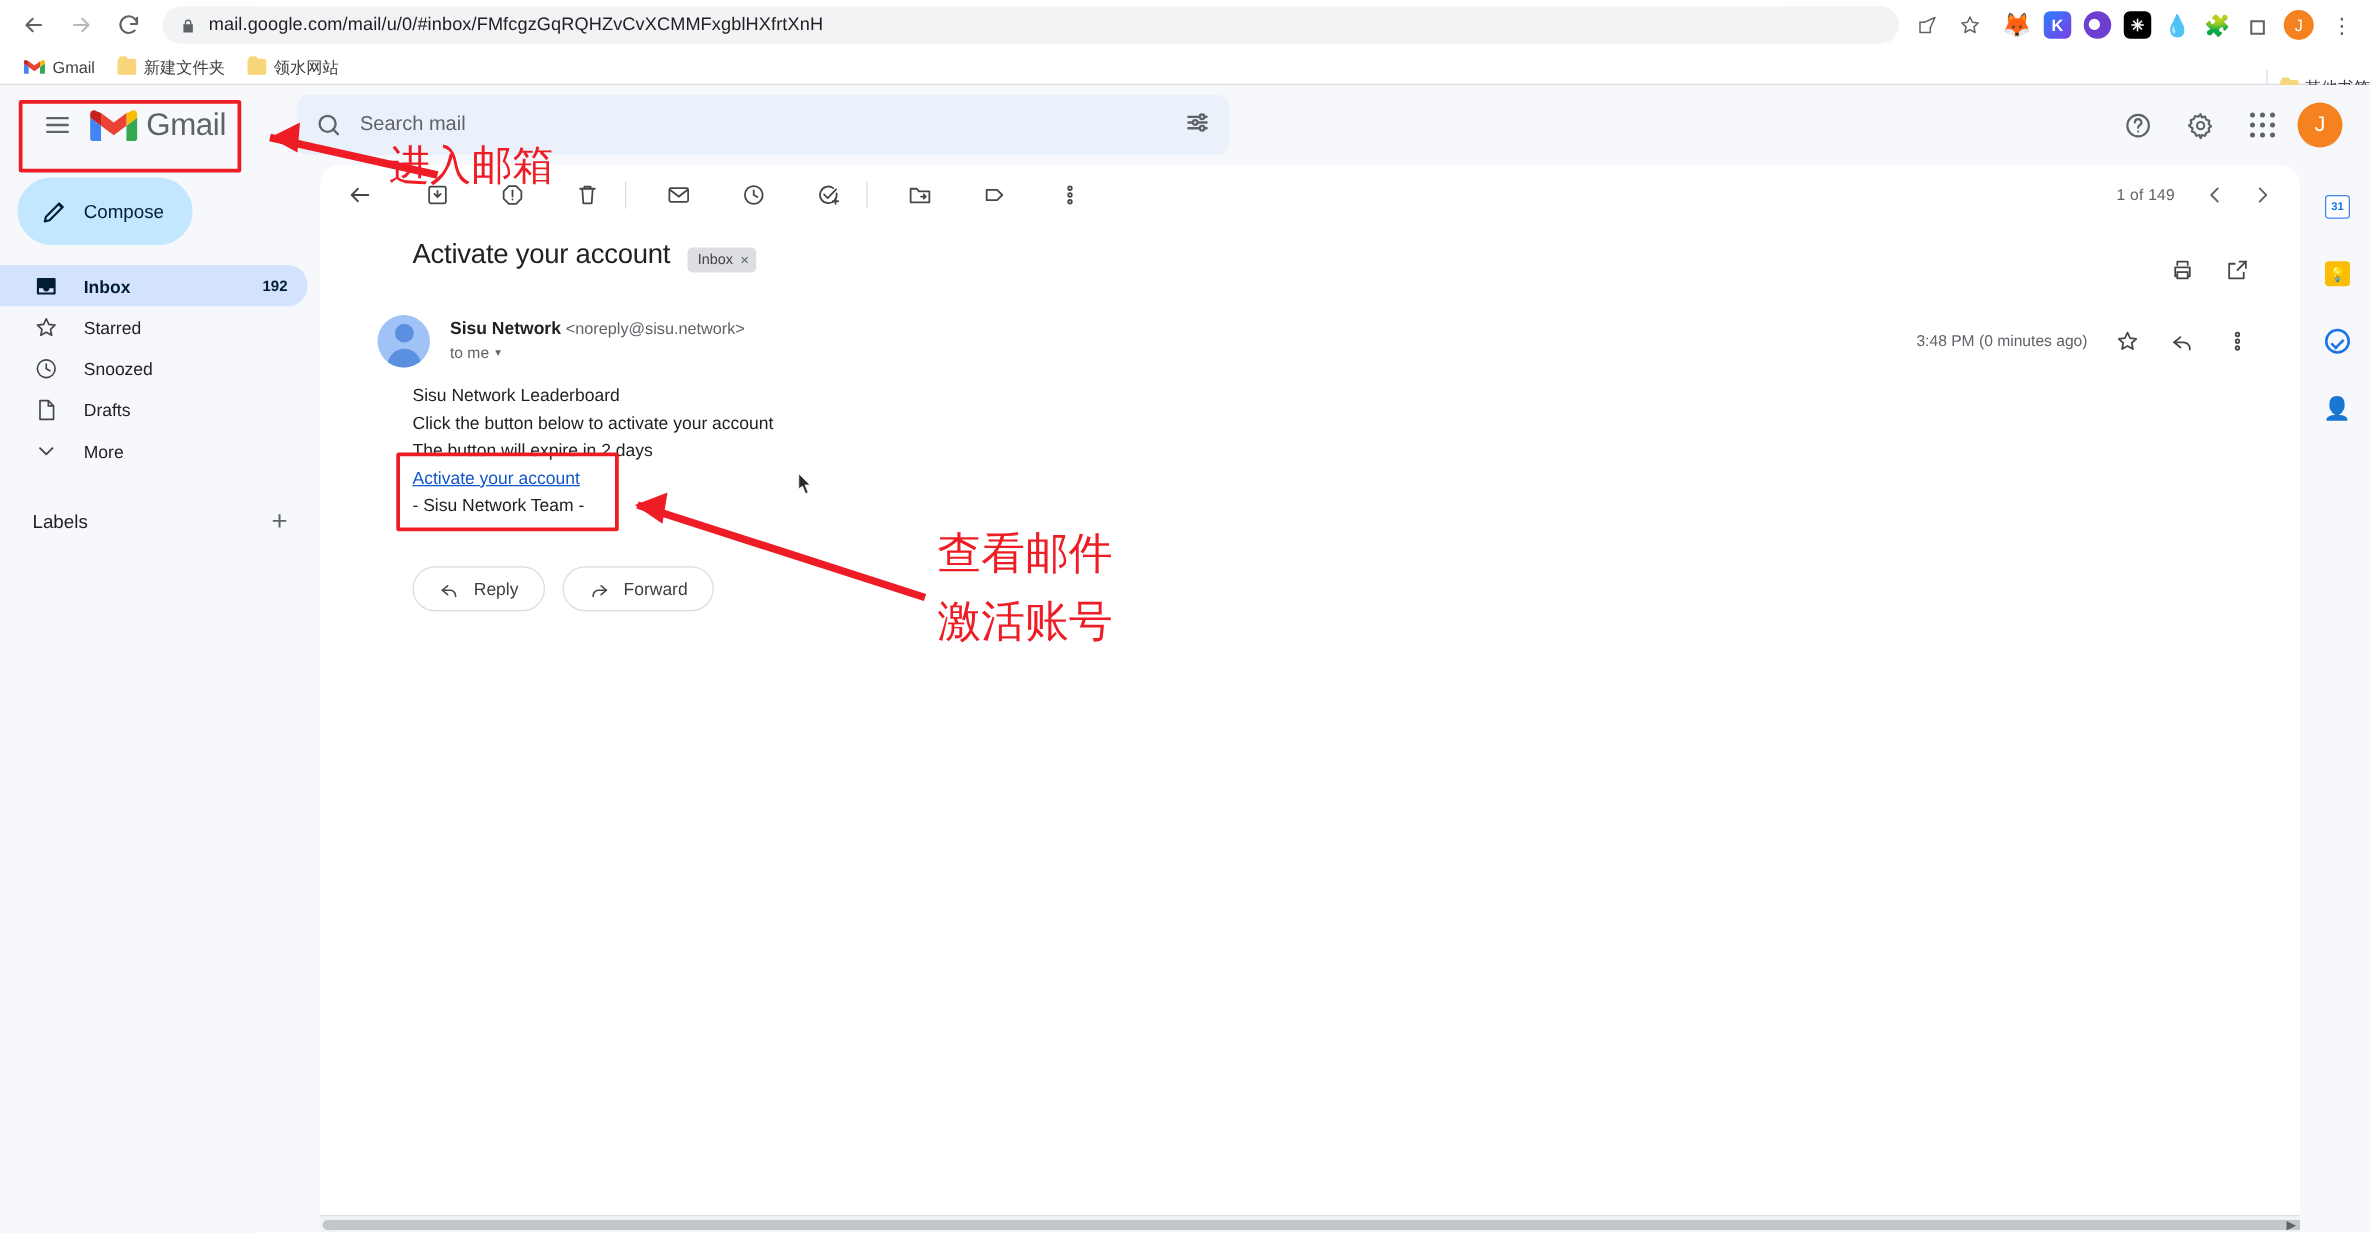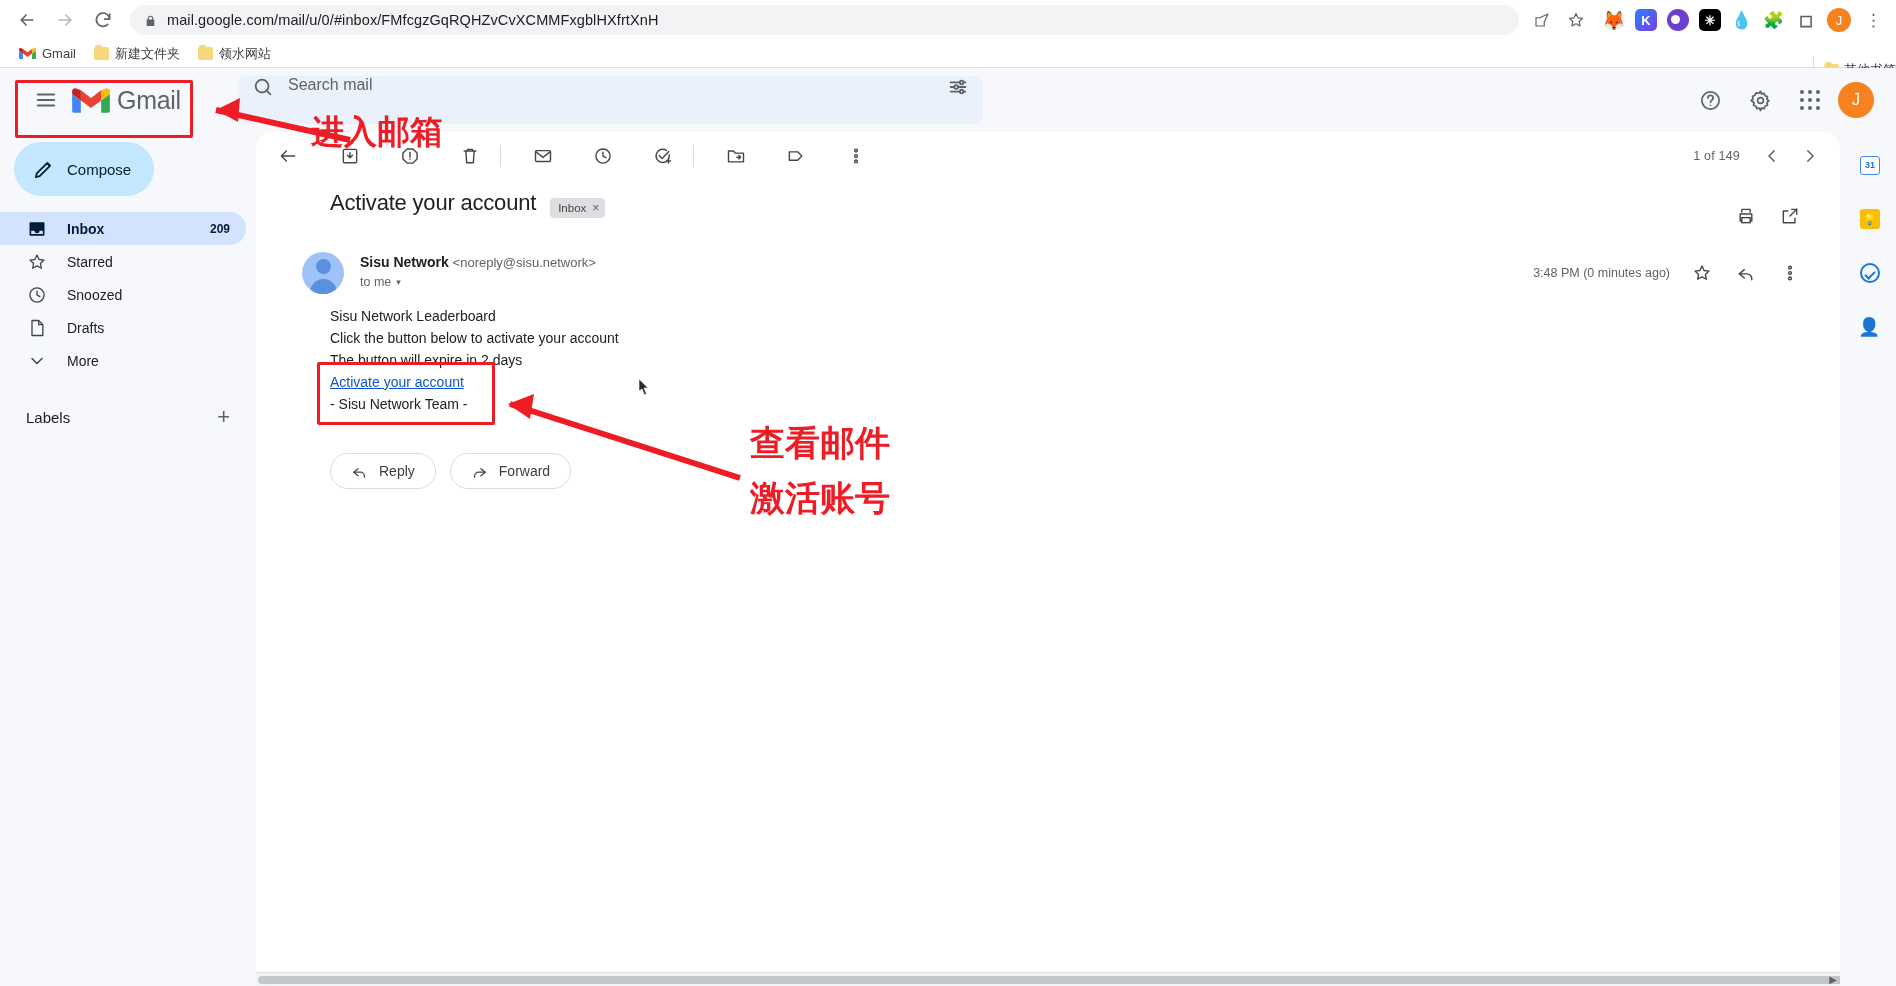--- a/index.html
+++ b/index.html
@@ -94,21 +94,21 @@
   }
   .hamburger { width: 40px; height: 40px; display:flex; align-items:center; justify-content:center; border-radius:50%; }
   .hamburger svg { width: 22px; height: 22px; stroke: #5f6368; stroke-width: 2; }
   .gmail-logo { display: flex; align-items: center; gap: 7px; }
   .logo-m { width: 38px; height: 29px; }
   .logo-text { font-size: 25px; color: #5f6368; letter-spacing: -.3px; }
 
   .search-wrap { flex: 1; max-width: 745px; }
   .search-box {
     height: 48px; background: #eaf1fb; border-radius: 8px;
-    display: flex; align-items: flex-start; padding: 0 14px; gap: 14px;
+    display: flex; align-items: center; padding: 0 14px; gap: 14px;
   }
   .search-box svg.s-ico { width: 22px; height: 22px; stroke:#5f6368; fill:none; stroke-width:2; }
   .search-input {
     flex: 1; border: none; background: transparent; outline: none;
     font-size: 16px; color: #202124; font-family: "Liberation Sans", sans-serif;
   }
   .search-input::placeholder { color: #5f6368; }
   .tune-icon svg { width: 22px; height: 22px; stroke:#5f6368; fill:none; stroke-width:2; }
 
   .header-right { margin-left: auto; display: flex; align-items: center; gap: 6px; padding-right: 14px; }
@@ -251,21 +251,21 @@
   .rail-contact { font-size: 18px; color: #1a73e8; line-height: 1; }
 
   
   .anno-layer {
     position: absolute; inset: 0; pointer-events: none; z-index: 50;
   }
   .anno-box {
     position: absolute; border: 3px solid #ee1c25; border-radius: 2px;
   }
   .anno-text {
-    position: absolute; color: #ee1c25; font-weight: bold;
+    position: absolute; color: #ee1c25; font-weight: normal;
     font-family: "DejaVu Sans", sans-serif; white-space: pre;
     line-height: 1.18;
   }
   .anno-svg { position: absolute; inset: 0; width: 100%; height: 100%; }
 
   
   .hscroll {
     position: absolute; left: 0; bottom: 0; width: 100%; height: 14px;
     background: #f1f3f4; border-top: 1px solid #e0e0e0;
   }
@@ -440,21 +440,21 @@
         <span class="compose-label">Compose</span>
       </div>
 
       <div class="nav-item active">
         <span class="ni-ico">
           <svg viewBox="0 0 24 24" fill="#001d35">
               <path d="M4 4h16a1 1 0 0 1 1 1v14a1 1 0 0 1-1 1H4a1 1 0 0 1-1-1V5a1 1 0 0 1 1-1zm1 10v4h14v-4h-4a3 3 0 0 1-6 0H5z"></path>
             </svg>
         </span>
         <span>Inbox</span>
-        <span class="nav-count">209</span>
+        <span class="nav-count">192</span>
       </div>
 
       <div class="nav-item">
         <span class="ni-ico">
           <svg viewBox="0 0 24 24" fill="none" stroke="#444746" stroke-width="1.6">
               <path d="M12 3.6l2.5 5.4 5.9.7-4.3 4 1.1 5.8-5.2-2.9-5.2 2.9 1.1-5.8-4.3-4 5.9-.7z" stroke-linejoin="round"></path>
             </svg>
         </span>
         <span>Starred</span>
       </div>

